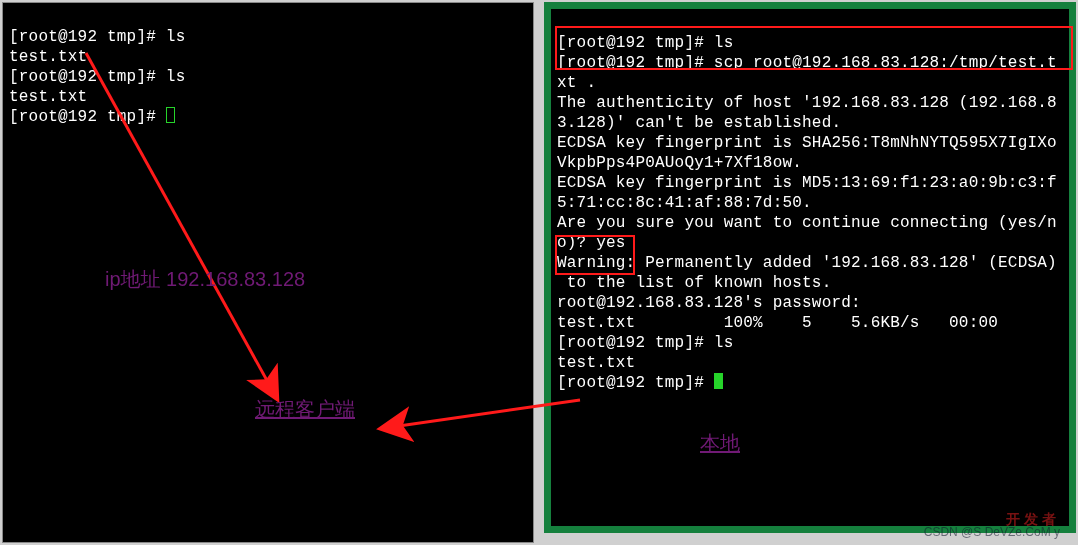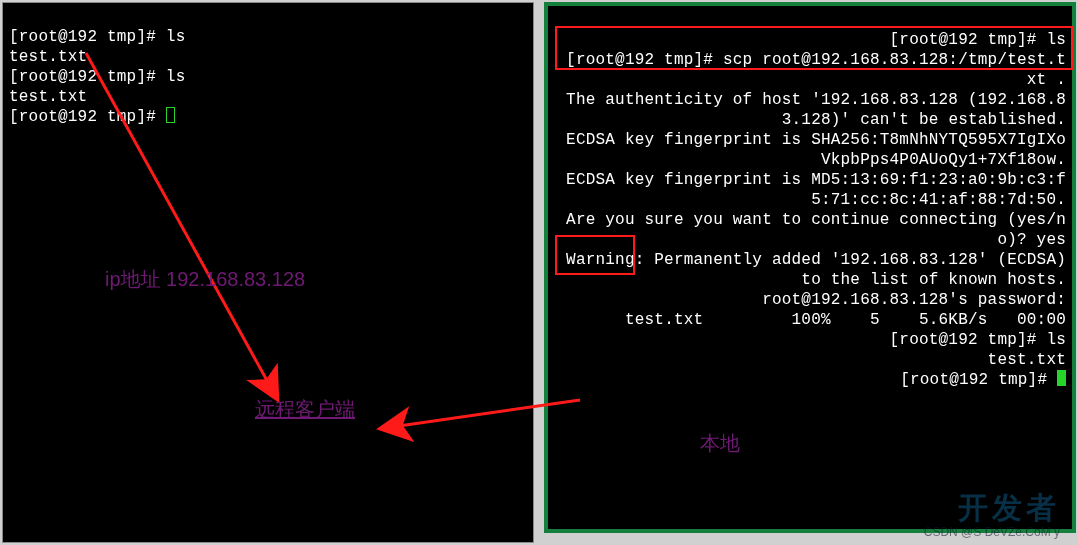--- a/index.html
+++ b/index.html
@@ -22,23 +22,22 @@
     box-sizing:border-box;
   }
   .panel-left{
     width:532px;
     border:1px solid #888;
     margin:2px;
   }
   .gap{width:8px;}
   .panel-right{
     flex:1;
-    border:4px solid #15803d;
+    border:7px solid #15803d;
     margin:2px 2px 12px 0;
-    text-align:right;
   }
   .term{
     padding:4px 6px 4px 6px;
     white-space:pre;
     font-family:"Consolas","Courier New",monospace;
     line-height:20px;
     letter-spacing:0.2px;
     color:#fff;
   }
   .cursor-box{
@@ -81,40 +80,40 @@
   .anno{
     position:absolute;
     color:#701a75;
     font-family:"Microsoft YaHei","SimHei",sans-serif;
     font-size:20px;
     pointer-events:none;
     z-index:25;
   }
   .anno.ip{left:105px;top:266px;}
   .anno.remote{left:255px;top:396px;text-decoration:underline;}
-  .anno.local{left:700px;top:430px;}
+  .anno.local{left:700px;top:430px;text-decoration:underline;}
   svg.arrows{
     position:absolute;
     left:0;top:0;
     width:1078px;height:545px;
     pointer-events:none;
     z-index:22;
   }
   .watermark{
     position:absolute;
     right:18px;
     bottom:6px;
     text-align:right;
     font-family:"Arial",sans-serif;
     pointer-events:none;
     z-index:30;
   }
   .watermark .line1{
-    color:#0c4a6e;
-    font-size:30px;
+    color:#b91c1c;
+    font-size:14px;
     font-weight:bold;
     letter-spacing:4px;
     opacity:0.65;
   }
   .watermark .line2{
     color:#0f172a;
     font-size:12px;
     opacity:0.55;
     margin-top:-4px;
   }

